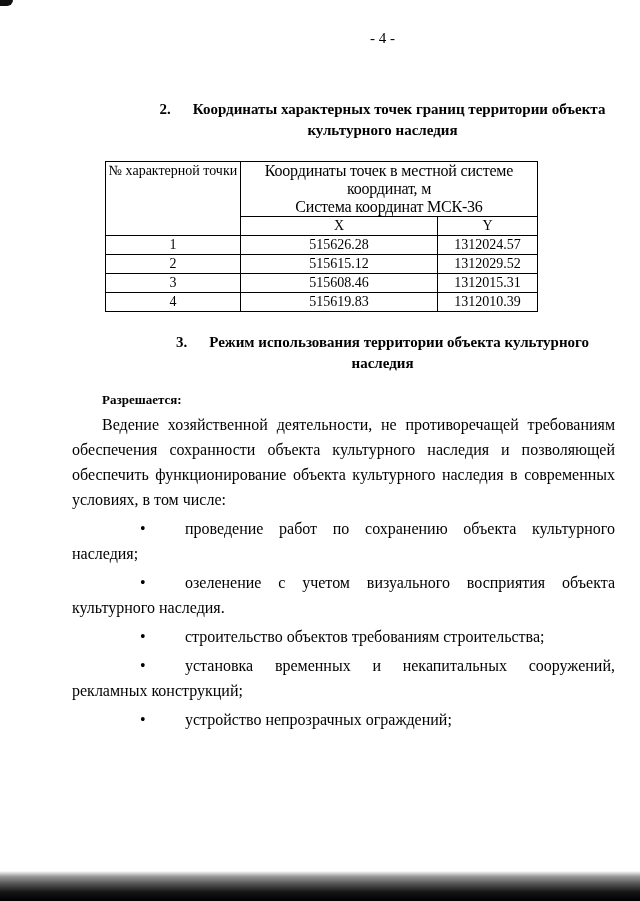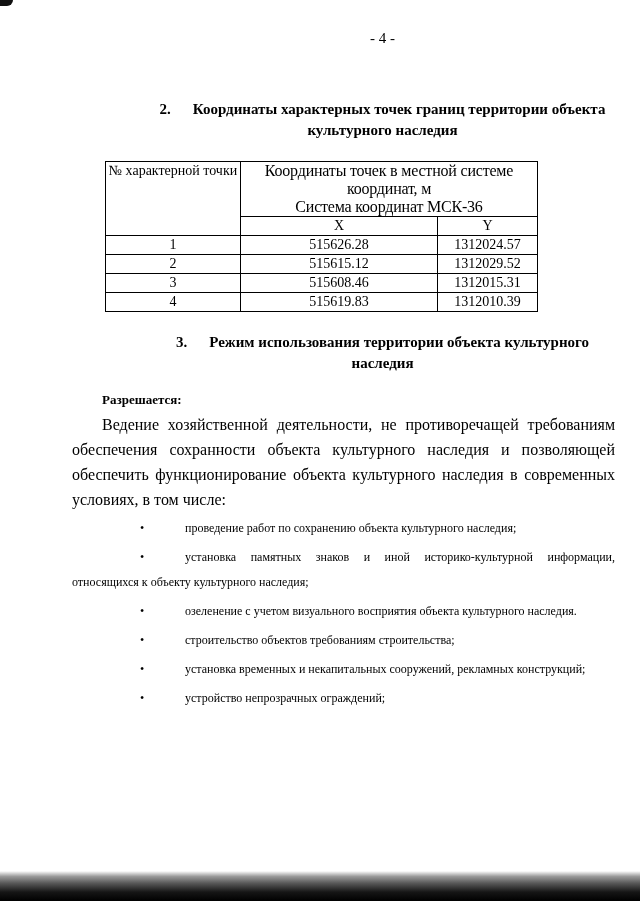--- a/index.html
+++ b/index.html
@@ -71,21 +71,21 @@
   .label{
     font-weight:bold;
     font-size:13px;
     line-height:25px;
     margin:0;
     text-indent:30px;
   }
   .label.first{margin-top:13px;}
   .label.second{margin-top:5px;}
   .bullet{
-    font-size:12px;
+    font-size:16px;
     line-height:25px;
     text-align:justify;
     margin:4px 0 0 0;
   }
   .dot{
     display:inline-block;
     margin-left:68px;
     width:45px;
   }
   .corner-artifact{
@@ -160,21 +160,20 @@
       </tbody>
     </table>
 
     <div class="heading h3"><span class="h-num">3.</span><span>Режим использования территории объекта культурного наследия</span></div>
 
     <p class="label first">Разрешается:</p>
 
     <p class="para indent">Ведение хозяйственной деятельности, не противоречащей требованиям обеспечения сохранности объекта культурного наследия и позволяющей обеспечить функционирование объекта культурного наследия в современных условиях, в том числе:</p>
 
     <p class="bullet"><span class="dot">•</span><span>проведение работ по сохранению объекта культурного наследия;</span></p>
-    <p class="bullet"><span class="dot">•</span><span>установка памятных знаков и иной историко-культурной информации, относящихся к объекту культурного наследия;</span></p>
     <p class="bullet"><span class="dot">•</span><span>озеленение с учетом визуального восприятия объекта культурного наследия.</span></p>
 
 
     <p class="bullet"><span class="dot">•</span><span>строительство объектов требованиям строительства;</span></p>
     <p class="bullet"><span class="dot">•</span><span>установка временных и некапитальных сооружений, рекламных конструкций;</span></p>
     <p class="bullet"><span class="dot">•</span><span>устройство непрозрачных ограждений;</span></p>
 
   </div>
 
   <div class="bottom-band"></div>

